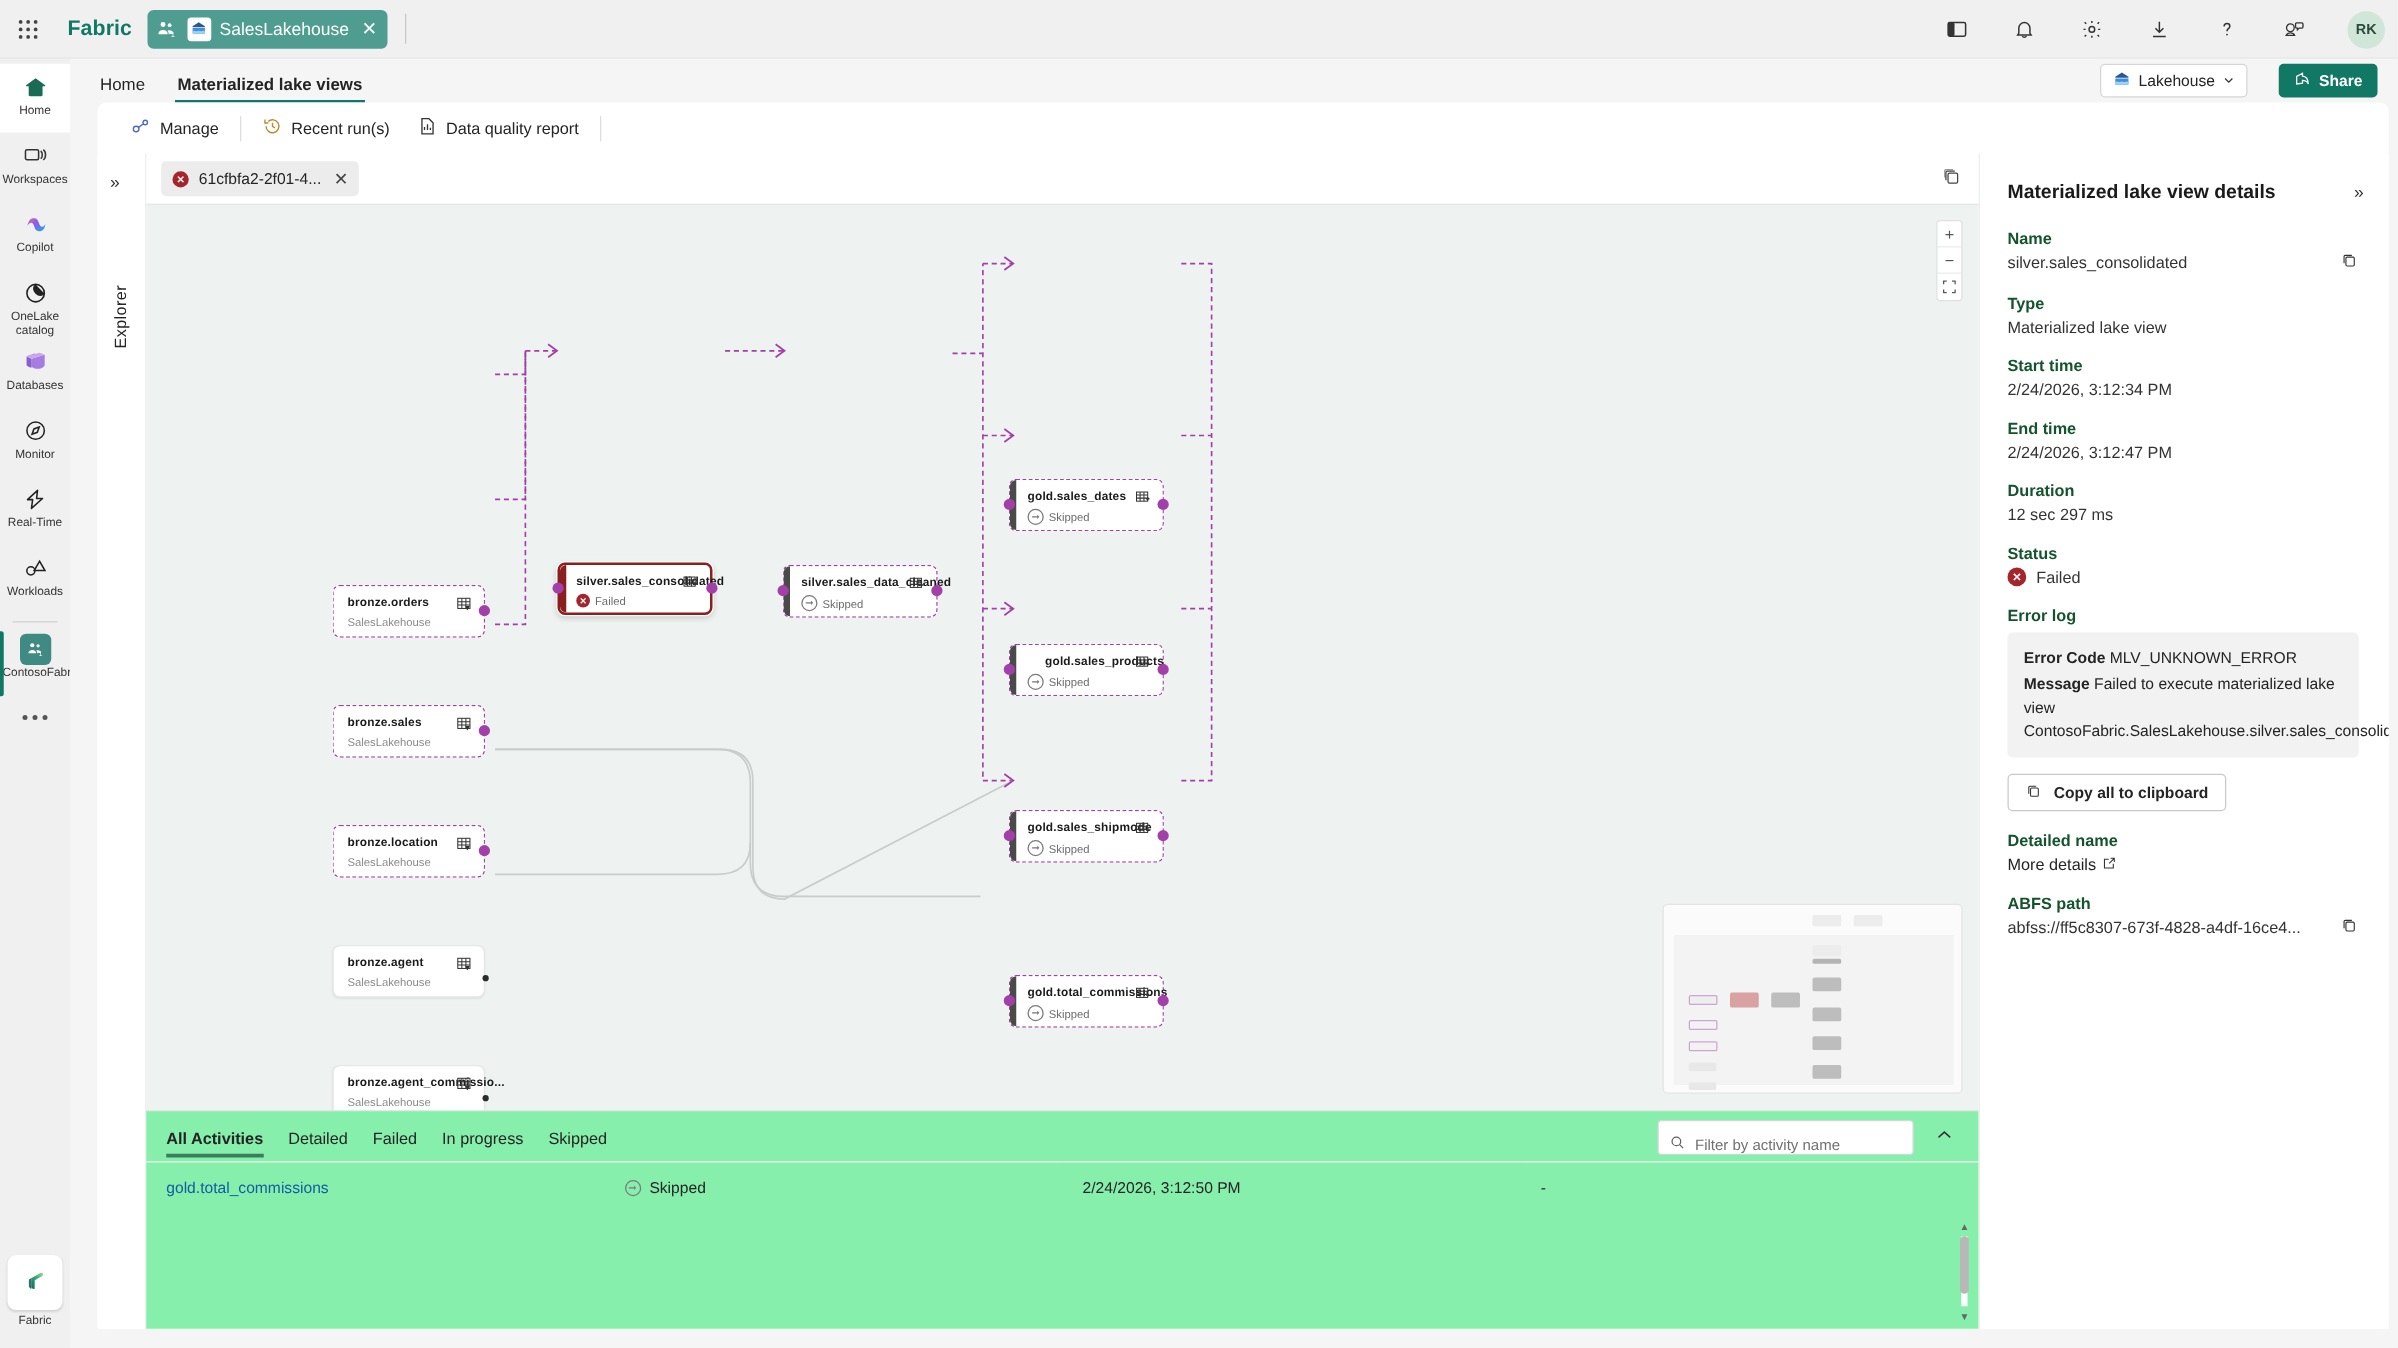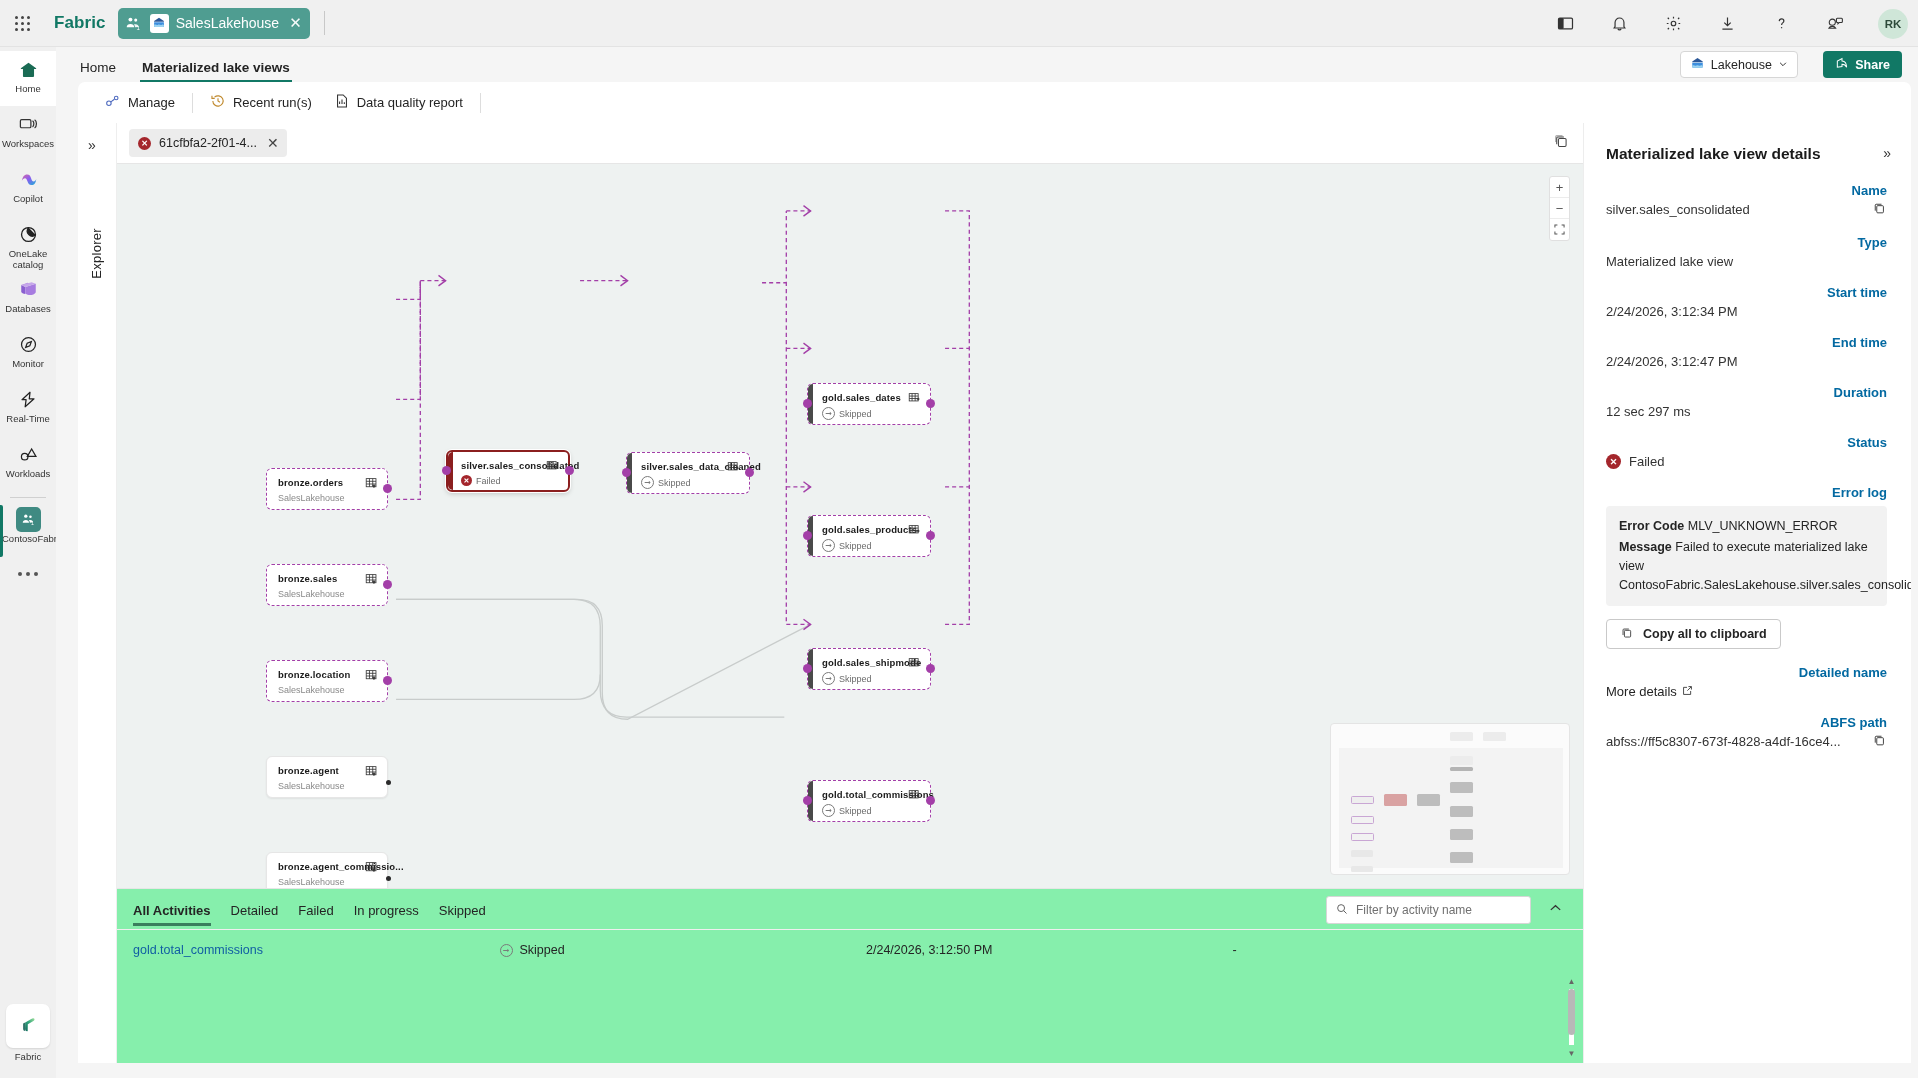--- a/index.html
+++ b/index.html
@@ -190,21 +190,21 @@
   .mm-box { position:absolute; border-radius:1.5px; }
 
   
   .actpanel { flex:0 0 175px; background:#86efac; border-top:1px solid #e6e6e6; position:relative;}
   .act-tabs { height:40px; display:flex; align-items:center; padding-left:16px; gap:20px; }
   .act-tab { font-size:13px; color:#242424; padding-bottom:8px; padding-top:10px; cursor:pointer; position:relative;}
   .act-tab.active { font-weight:600; }
   .act-tab.active::after { content:''; position:absolute; left:0; right:0; bottom:0; height:3px; background:#3a7d5d;}
   .filterbox {
     position:absolute; right:52px; top:7px; width:205px; height:28px; background:#fff;
-    border:1px solid #d6d6d6; border-radius:3px; display:flex; align-items:center; gap:8px; padding:0 9px;
+    border:1px solid #d6d6d6; border-radius:3px; display:flex; align-items:flex-end; gap:8px; padding:0 9px;
   }
   .filterbox input { border:none; outline:none; font-family:inherit; font-size:12px; background:transparent; width:100%; color:#242424;}
   .filterbox input::placeholder { color:#707070; }
   .collapse-chev { position:absolute; right:20px; top:12px; cursor:pointer; color:#333; font-size:14px; }
 
   table.acttable { width:100%; border-collapse:collapse; table-layout:fixed; }
   table.acttable th {
     text-align:left; font-size:12.5px; font-weight:600; color:#242424; padding:7px 0 8px 16px;
   }
   table.acttable td { padding:13px 0 13px 16px; font-size:12.5px; color:#242424; border-top:1px solid #efefef;}
@@ -217,21 +217,21 @@
   .vscroll .thumb { position:absolute; top:14px; left:2px; width:7px; height:46px; background:#b8b8b8; border-radius:4px;}
   .vscroll .arw { position:absolute; left:0; width:11px; height:12px; display:flex; align-items:center; justify-content:center; color:#666; font-size:8px; cursor:pointer;}
 
   
   .details {
     flex:0 0 328px; background:#fff; border-left:1px solid #ededed; padding:22px 24px 0 22px;
     position:relative; overflow:hidden;
   }
   .d-title { font-size:15.5px; font-weight:600; color:#1a1a1a; margin-bottom:20px;}
   .d-collapse { position:absolute; right:20px; top:22px; cursor:pointer; color:#333; font-size:14px;}
-  .d-lbl { font-size:13px; font-weight:600; color:#0369a1; margin-top:16px; margin-bottom:4px;text-align:right;}
+  .d-lbl { font-size:13px; font-weight:600; color:#14532d; margin-top:16px; margin-bottom:4px;}
   .d-lbl.first { margin-top:0; }
   .d-val { font-size:13px; color:#333; }
   .d-row { display:flex; align-items:flex-start; justify-content:space-between; gap:10px; }
   .d-copy { cursor:pointer; flex:0 0 auto; margin-top:-1px;}
   .statusline { display:flex; align-items:center; gap:8px; font-size:13px; color:#333; }
   .errbox {
     background:#f2f2f2; border-radius:4px; padding:11px 13px; margin-top:6px;
     font-size:12.5px; color:#242424; line-height:19px;
   }
   .errbox b { font-weight:700; }
@@ -723,21 +723,21 @@
                 <path d="M1.5 5h11M1.5 8h11M5 2v9M8.8 2v9"></path>
                 <path d="M10.8 8.6h3.4M12.5 7v3.2" stroke-width="1.3"></path>
               </svg>
           </div>
         </div>
         <div class="port" style="left:686px;top:235px;"></div>
         <div class="port" style="left:809px;top:235px;"></div>
 
         <div class="node dashed gold" style="left:690px;top:351px;width:124px;height:42px;">
           <div class="lbar"></div>
-          <div class="n-title" style="left:14px;text-align:center;">gold.sales_products</div>
+          <div class="n-title" style="left:28px;text-align:center;">gold.sales_products</div>
           <div class="n-stat" style="left:14px;">
             <span class="dot-skip">➞</span>
             <span>Skipped</span>
           </div>
           <div class="n-ico">
             <svg width="13" height="13" viewBox="0 0 16 16" fill="none" stroke="#333" stroke-width="1">
                 <rect x="1.5" y="2" width="11" height="9"></rect>
                 <path d="M1.5 5h11M1.5 8h11M5 2v9M8.8 2v9"></path>
                 <path d="M10.8 8.6h3.4M12.5 7v3.2" stroke-width="1.3"></path>
               </svg>

